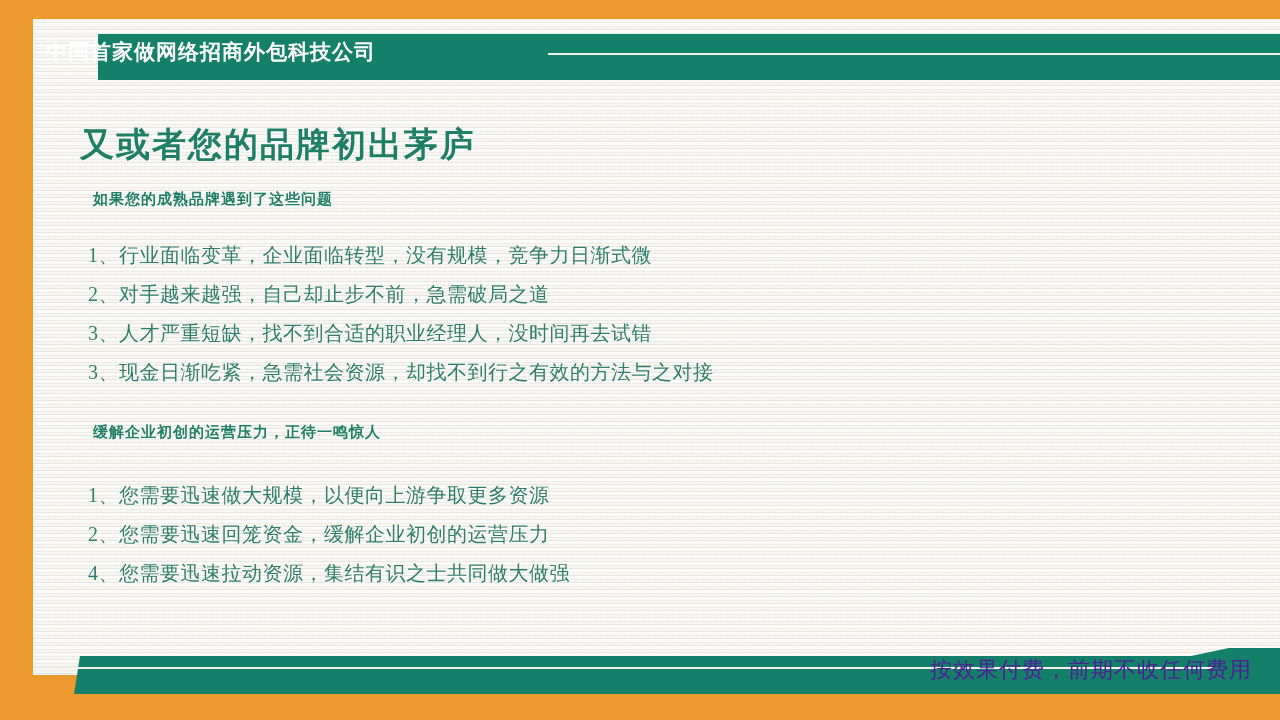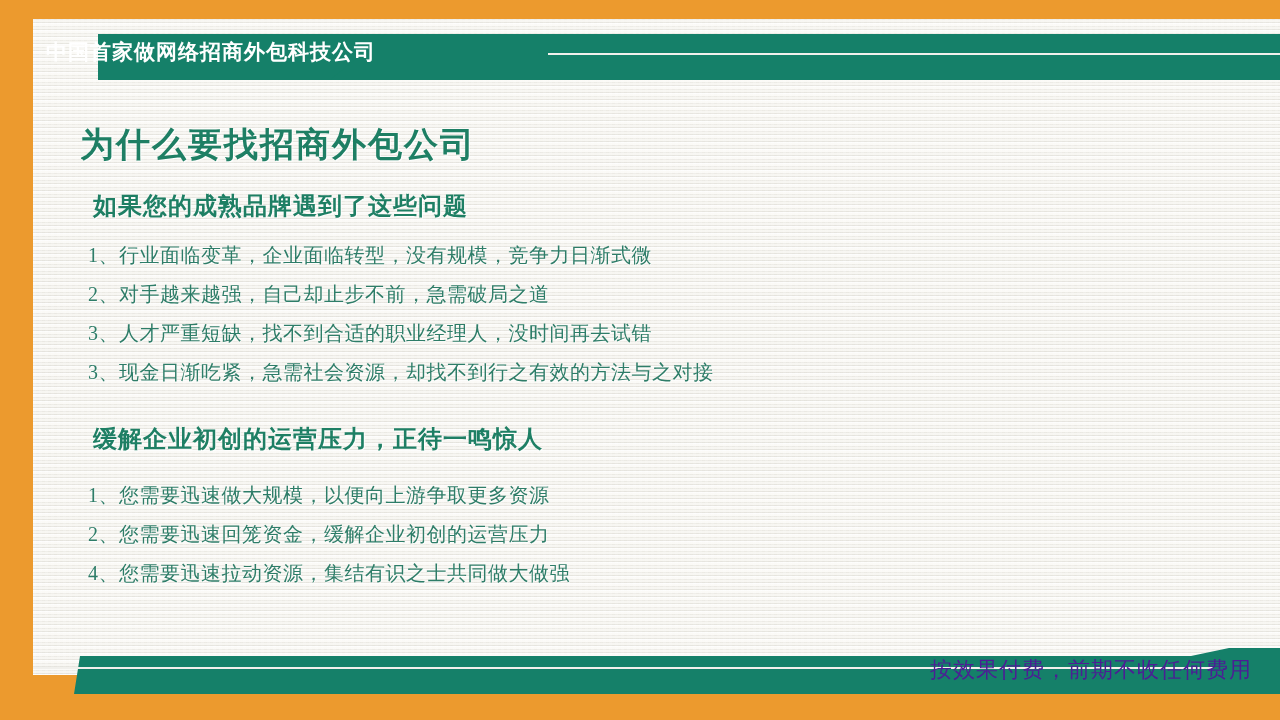--- a/index.html
+++ b/index.html
@@ -104,21 +104,21 @@
     color: #1E7F64;
     letter-spacing: 2px;
     white-space: nowrap;
     text-shadow: 1px 1px 0 rgba(255,255,255,0.85);
   }
 
   
   .section-heading {
     position: absolute;
     left: 93px;
-    font-size: 24px;
+    font-size: 15px;
     font-weight: bold;
     color: #1E7F64;
     letter-spacing: 1px;
     white-space: nowrap;
     text-shadow: 1px 1px 0 rgba(255,255,255,0.8);
   }
   #heading-1 { top: 190px; }
   #heading-2 { top: 423px; }
 
   
@@ -185,21 +185,21 @@
 
 <div id="slide">
 
   <div id="paper"></div>
 
   <div id="header-band"></div>
   <div id="header-band-cut"></div>
   <div id="header-rule"></div>
   <div id="header-title">中国首家做网络招商外包科技公司</div>
 
-  <div id="main-title">为什么要找招商外包公司</div>
+  <div id="main-title">又或者您的品牌初出茅庐</div>
 
   <div class="section-heading" id="heading-1">如果您的成熟品牌遇到了这些问题</div>
   <ul class="bullet-list" id="list-1">
     <li>1、行业面临变革，企业面临转型，没有规模，竞争力日渐式微</li>
     <li>2、对手越来越强，自己却止步不前，急需破局之道</li>
     <li>3、人才严重短缺，找不到合适的职业经理人，没时间再去试错</li>
     <li>3、现金日渐吃紧，急需社会资源，却找不到行之有效的方法与之对接</li>
   </ul>
 
   <div class="section-heading" id="heading-2">缓解企业初创的运营压力，正待一鸣惊人</div>

